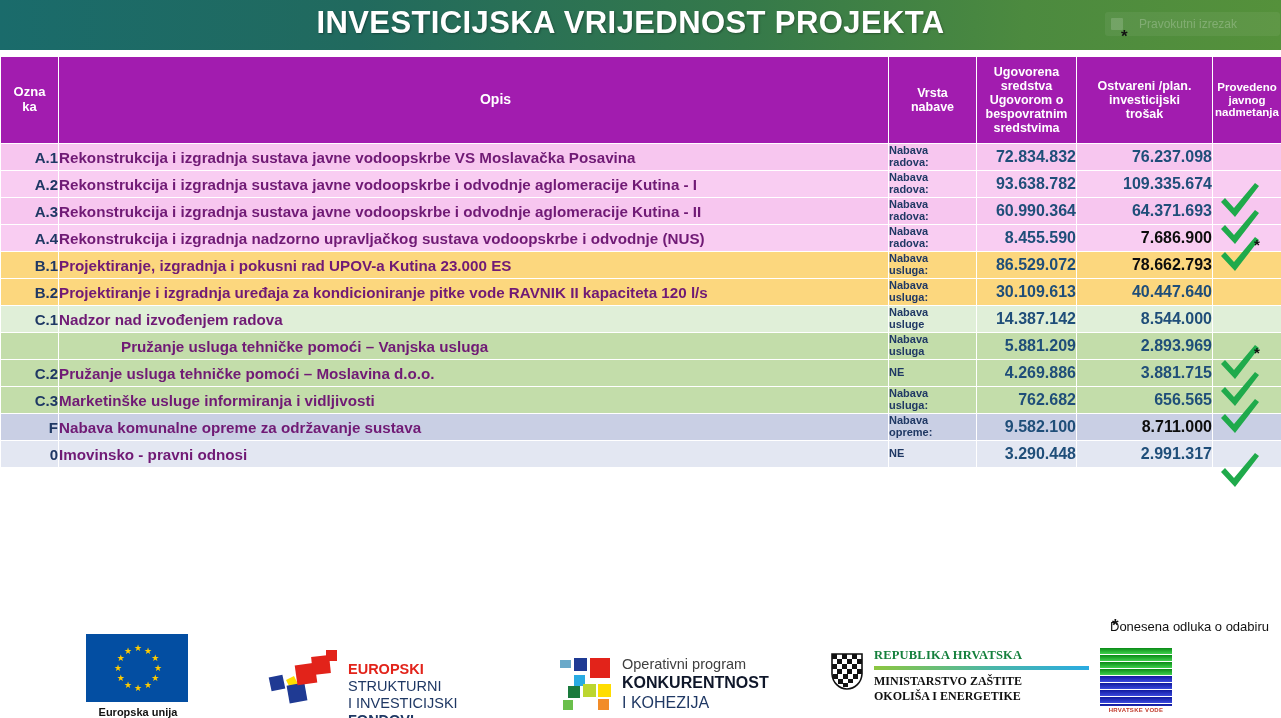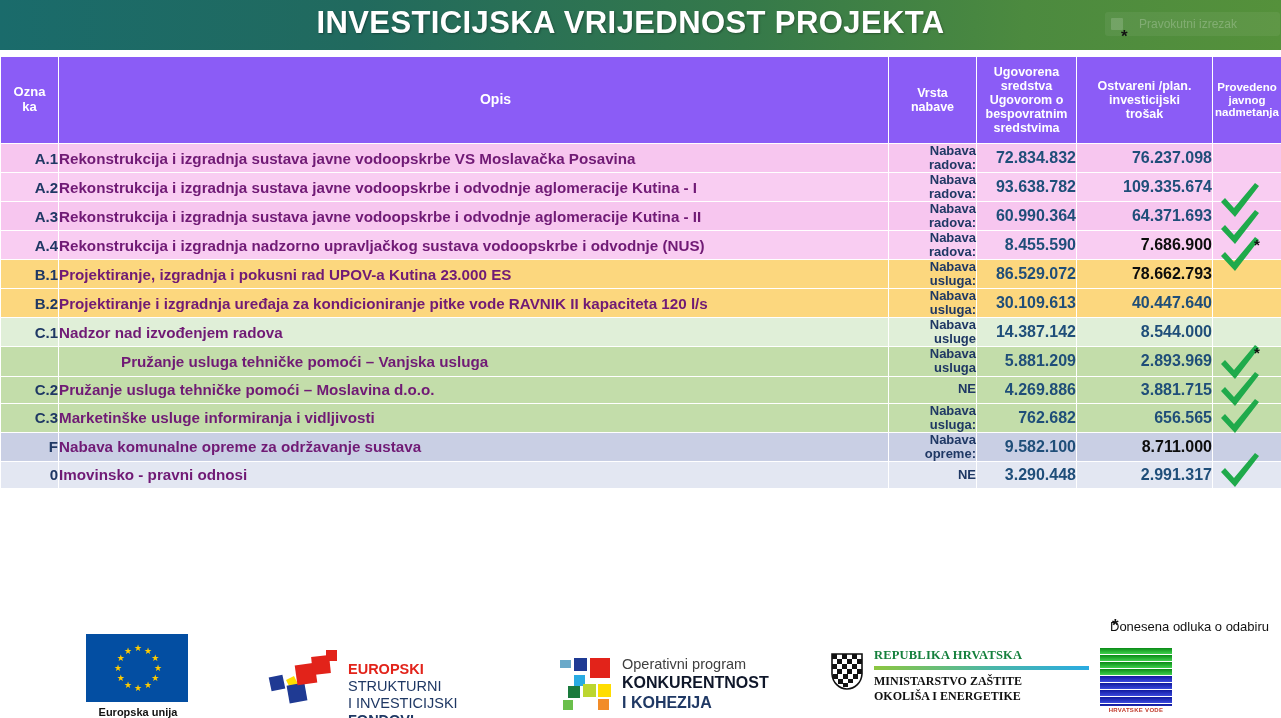--- a/index.html
+++ b/index.html
@@ -79,21 +79,21 @@
     width: 1281px;
     table-layout: fixed;
   }
   table.grid th,
   table.grid td {
     border: 1px solid #ffffff;
     padding: 0;
     vertical-align: middle;
   }
   thead th {
-    background: #8b5cf6;
+    background: #a21caf;
     color: #ffffff;
     font-size: 12.5px;
     font-weight: bold;
     line-height: 1.12;
     height: 86px;
     padding: 2px 1px;
   }
   thead th.h-opis { font-size: 14px; padding-left: 44px; }
   thead th.h-oznaka { font-size: 13px; }
   thead th.h-provedeno { font-size: 11.5px; }
@@ -119,22 +119,22 @@
     text-align: left;
     padding-left: 8px;
     font-size: 15.2px;
     font-weight: bold;
     color: #701a75;
     white-space: nowrap;
     overflow: hidden;
   }
   td.cell-opis.indent { padding-left: 62px; }
   td.cell-vrsta {
-    text-align: right;
-    font-size: 13px;
+    text-align: left;
+    font-size: 11px;
     font-weight: bold;
     color: #1f3864;
     line-height: 1.08;
   }
   td.cell-num {
     text-align: right;
     padding-right: 8px;
     font-size: 16px;
     font-weight: bold;
     color: #1f4e79;
@@ -230,21 +230,21 @@
   .esi-l1 b { color: #e2231a; }
   .esi-l2 { font-size: 14.5px; color: #1f3864; }
   .esi-l2 b { color: #1f3864; }
 
   
   .logo-op { position: absolute; left: 560px; top: 24px; width: 260px; height: 62px; }
   .op-mark { position: absolute; left: 0; top: 2px; width: 56px; height: 54px; }
   .op-txt { position: absolute; left: 62px; top: 2px; line-height: 1.2; }
   .op-l1 { font-size: 14.5px; color: #404040; }
   .op-l2 { font-size: 16px; font-weight: bold; color: #0f172a; }
-  .op-l3 { font-size: 16px; font-weight: bold; color: #1f3864; }
+  .op-l3 { font-size: 16px; font-weight: normal; color: #1f3864; }
 
   
   .logo-min { position: absolute; left: 830px; top: 18px; width: 270px; height: 58px; }
   .min-crest { position: absolute; left: 0; top: 2px; width: 34px; height: 40px; }
   .min-txt { position: absolute; left: 44px; top: 0px; }
   .min-l1 {
     font-size: 12.5px; font-weight: bold; color: #15803d;
     letter-spacing: 0.2px; font-family: "Liberation Serif", serif;
   }
   .min-rule {

